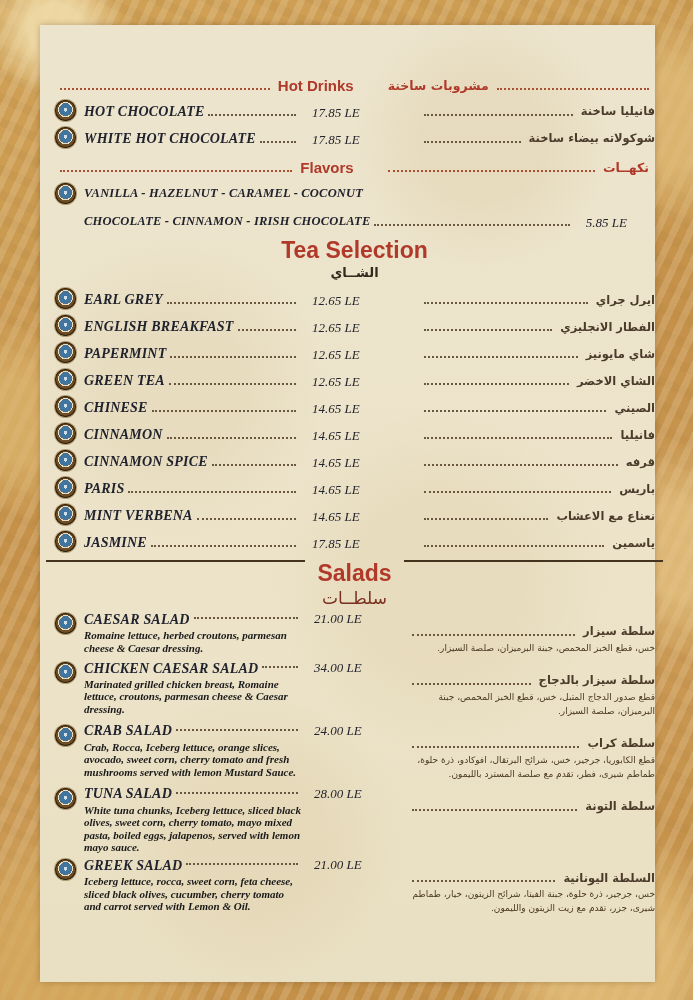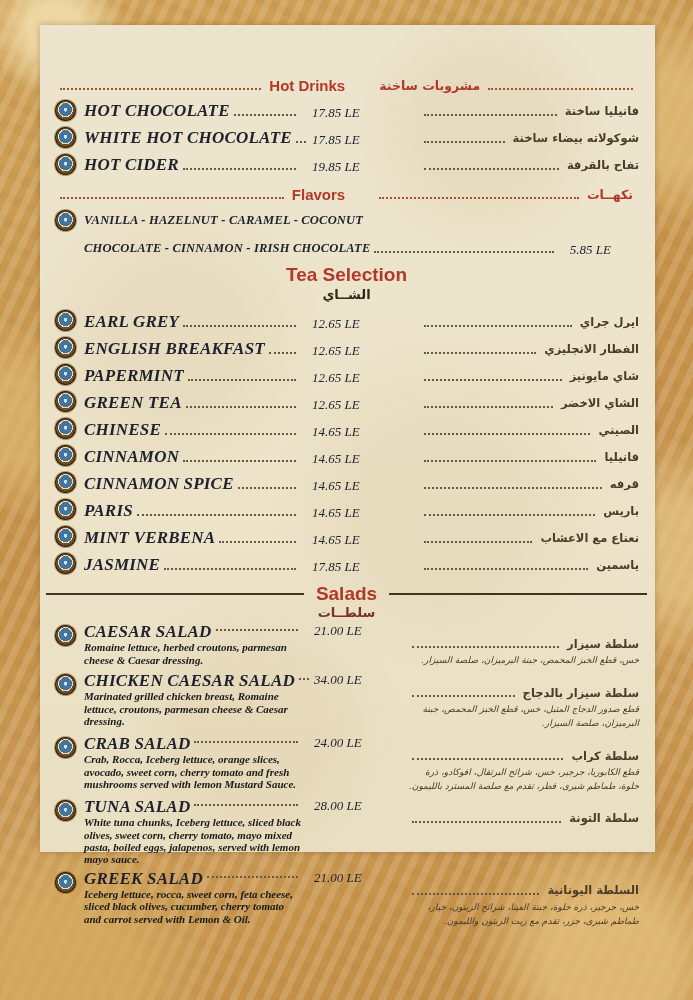--- a/index.html
+++ b/index.html
@@ -11,22 +11,22 @@
       radial-gradient(circle at 97% 12%, rgba(224,188,121,.8) 0 46px, transparent 110px),
       radial-gradient(circle at 3% 42%, rgba(222,183,112,.7) 0 40px, transparent 100px),
       radial-gradient(circle at 98% 55%, rgba(230,198,135,.7) 0 44px, transparent 110px),
       radial-gradient(circle at 10% 97%, rgba(214,171,96,.8) 0 60px, transparent 150px),
       radial-gradient(circle at 88% 96%, rgba(228,193,126,.8) 0 60px, transparent 140px),
       repeating-linear-gradient(115deg, rgba(255,248,225,.16) 0 7px, rgba(0,0,0,0) 7px 15px),
       repeating-linear-gradient(25deg, rgba(173,127,58,.14) 0 9px, rgba(0,0,0,0) 9px 22px),
       linear-gradient(160deg,#d0a257 0%, #c5914a 45%, #cb9a55 70%, #c08a41 100%);
   }
   .panel{
-    position:absolute; left:40px; top:25px; width:615px; height:827px;
-    box-sizing:border-box; padding:46px 16px 10px 14px;
+    position:absolute; left:40px; top:25px; width:615px; height:957px;
+    box-sizing:border-box; padding:46px 0 10px 14px;
     background:
       radial-gradient(circle at 72% 12%, rgba(198,168,108,.14) 0 60px, transparent 130px),
       radial-gradient(circle at 22% 38%, rgba(198,168,108,.12) 0 70px, transparent 150px),
       radial-gradient(circle at 65% 58%, rgba(198,168,108,.12) 0 80px, transparent 170px),
       radial-gradient(circle at 35% 85%, rgba(198,168,108,.12) 0 70px, transparent 150px),
       linear-gradient(180deg,#ece4cd 0%, #ece3c9 60%, #e9dfc2 100%);
     box-shadow:0 0 6px rgba(90,60,20,.35);
   }
   :root{
     --red:#b0392a; --ink:#20222e; --ar-ink:#4b3b2a; --dot:#6a5742; --dot-red:#a8502f;
@@ -38,47 +38,47 @@
   .hdr-left{flex:1.12; display:flex; align-items:flex-end;}
   .hdr-right{flex:1; display:flex; align-items:flex-end; margin-left:26px;}
   .hdr-en{color:var(--red); font-family:"Liberation Sans",sans-serif; font-weight:700; font-size:15px; line-height:1; margin:0 4px; white-space:nowrap;}
   .hdr-ar{color:var(--red); font-family:"DejaVu Sans",sans-serif; font-weight:700; font-size:12.5px; line-height:1.1; margin:0 4px; white-space:nowrap;}
   
   .irow{display:flex; align-items:flex-end; height:18px; margin:0 0 9px 0;}
   .badge{flex:0 0 21px; width:21px; height:21px; border-radius:50%; align-self:center; margin:0 8px 0 1px;
     background:radial-gradient(circle at 50% 46%, #cfe0ea 0 2px, #41759e 2px 6.5px, #e9ddc2 6.5px 7.5px, #6f4d24 7.5px 10.5px, #3a2a12 11px);
     box-shadow:inset 0 0 0 1px #2e2008, 0 0 0 1px rgba(120,85,35,.5);}
   .en-block{width:216px; display:flex; align-items:flex-end;}
-  .en-name{font-style:italic; font-weight:700; font-size:17px; letter-spacing:.2px; color:var(--ink); line-height:1; white-space:nowrap;}
+  .en-name{font-style:italic; font-weight:700; font-size:14px; letter-spacing:.2px; color:var(--ink); line-height:1; white-space:nowrap;}
   .price{width:94px; box-sizing:border-box; padding-left:12px; font-style:italic; font-size:13px; color:#23242e; line-height:1; white-space:nowrap;}
   .ar-block{flex:1; display:flex; align-items:flex-end; padding-left:26px;}
   .ar-name{font-family:"DejaVu Sans",sans-serif; font-weight:700; font-size:11.5px; color:var(--ar-ink); line-height:1.2; white-space:nowrap; margin-left:4px;}
   
   .flavor1{display:flex; align-items:center; margin:2px 0 10px 0;}
   .flavor-text{font-style:italic; font-weight:700; font-size:12.5px; color:var(--ink); letter-spacing:.2px;}
   .flavor2{display:flex; align-items:flex-end; margin:0 28px 8px 30px;}
   
   .center-title{text-align:center; margin:6px 0 2px 0;}
-  .title-en{color:var(--red); font-family:"Liberation Sans",sans-serif; font-weight:700; font-size:19px; line-height:1.2;}
+  .title-en{color:var(--red); font-family:"Liberation Sans",sans-serif; font-weight:700; font-size:23px; line-height:1.2;}
   .title-ar{font-family:"DejaVu Sans",sans-serif; font-weight:700; font-size:13px; color:#33281b; line-height:1.3;}
   .tea-rows{margin-top:8px;}
   
-  .divider{display:flex; align-items:center; margin:10px -8px 0 -8px;}
+  .divider{display:flex; margin:10px -8px 0 -8px;}
   .divider .line{flex:1; height:1.5px; background:#43331f;}
   .divider .title-en{margin:0 12px;}
-  .salads-ar{text-align:center; font-family:"DejaVu Sans",sans-serif; font-weight:700; font-size:13px; color:#7a3122; margin:0 0 4px 0;}
+  .salads-ar{text-align:center; font-family:"DejaVu Sans",sans-serif; font-weight:400; font-size:17px; color:#7a3122; margin:0 0 4px 0;}
   
   .srow{display:flex; align-items:flex-start; margin:4px 0 5px 0;}
   .srow .badge{align-self:flex-start; margin-top:1px;}
   .s-en{width:218px;}
   .s-en-top{display:flex; align-items:center; height:15px;}
   .s-desc-en{font-style:italic; font-weight:700; font-size:11px; line-height:1.13; color:#191919; margin-top:2px;}
   .s-ar{flex:1; padding-left:12px;}
   .s-ar-top{display:flex; align-items:flex-end; height:15px;margin-top:12px;}
-  .s-desc-ar{direction:rtl; text-align:right; font-family:"DejaVu Sans",sans-serif; font-size:9px; color:#4a3824; line-height:1.55; margin-top:3px;font-style:italic;}
+  .s-desc-ar{direction:rtl; text-align:right; font-family:"DejaVu Sans",sans-serif; font-size:9px; color:#4a3824; line-height:1.55; margin-top:3px;}
 </style>
 </head>
 <body>
 
 <div class="page">
   <div class="panel">
 
     <div class="hdr-row">
       <div class="hdr-left">
         <span class="lead red"></span>
@@ -107,32 +107,20 @@
       <span class="en-block">
           <span class="en-name">WHITE HOT CHOCOLATE</span>
           <span class="lead"></span>
         </span>
       <span class="price">17.85 LE</span>
       <span class="ar-block">
           <span class="lead"></span>
           <span class="ar-name" dir="rtl">شوكولاته بيضاء ساخنة</span>
         </span>
     </div>
-    <div class="irow">
-      <span class="badge"></span>
-      <span class="en-block">
-          <span class="en-name">HOT CIDER</span>
-          <span class="lead"></span>
-        </span>
-      <span class="price">19.85 LE</span>
-      <span class="ar-block">
-          <span class="lead"></span>
-          <span class="ar-name" dir="rtl">تفاح بالقرفة</span>
-        </span>
-    </div>
 
     <div class="hdr-row">
       <div class="hdr-left">
         <span class="lead red"></span>
         <span class="hdr-en">Flavors</span>
       </div>
       <div class="hdr-right">
         <span class="lead red"></span>
         <span class="hdr-ar" dir="rtl">نكهــات</span>
       </div>

